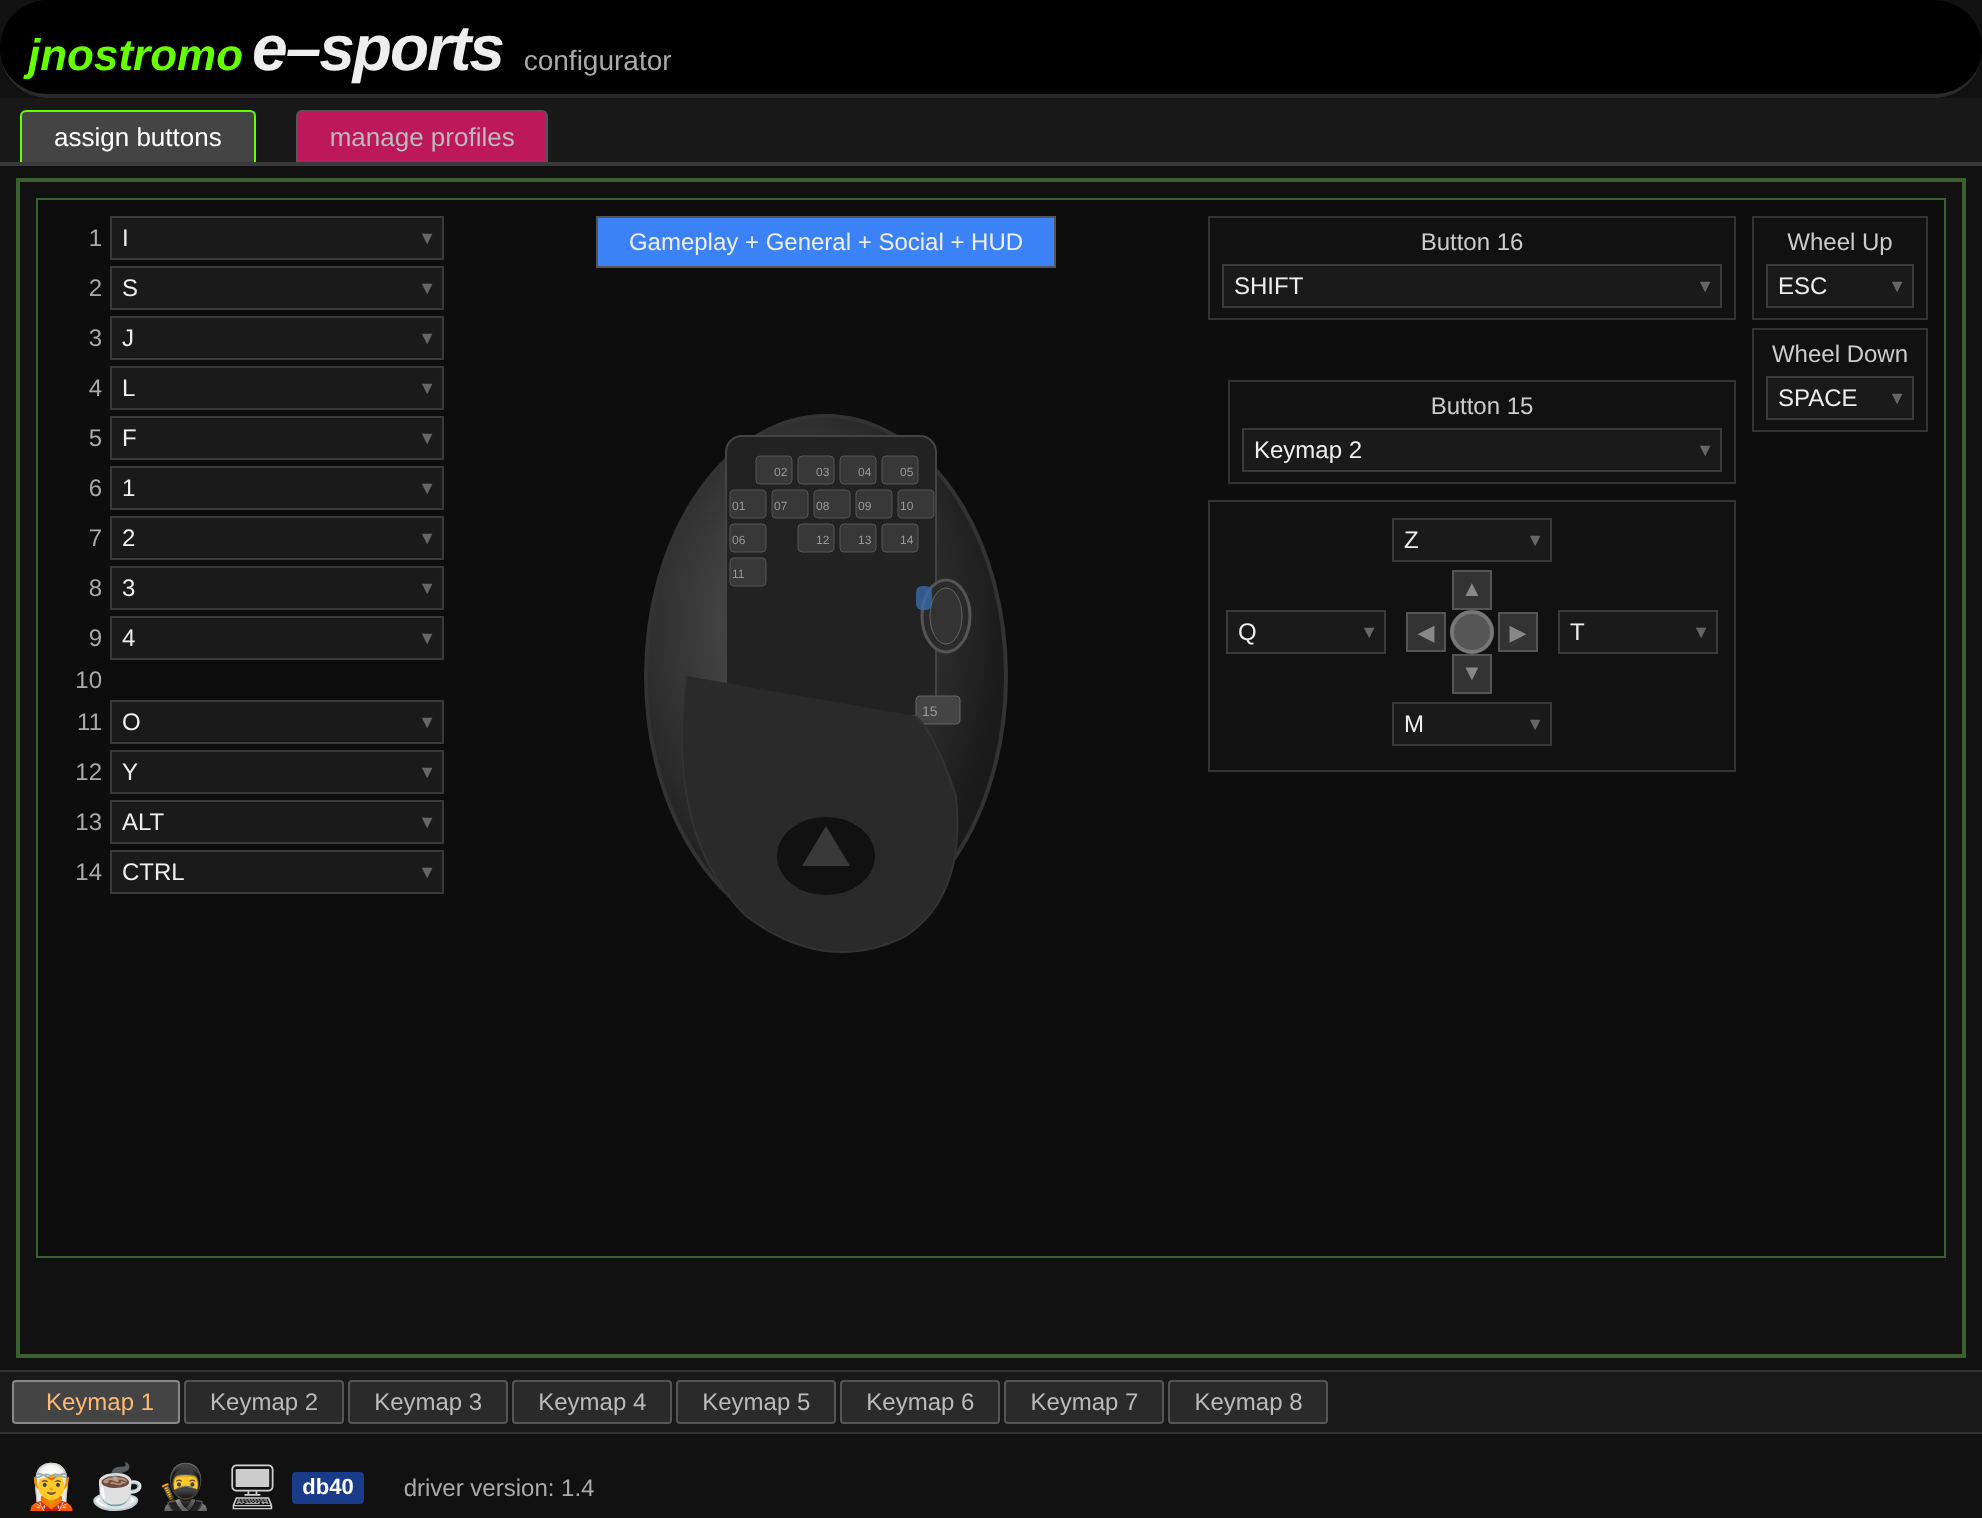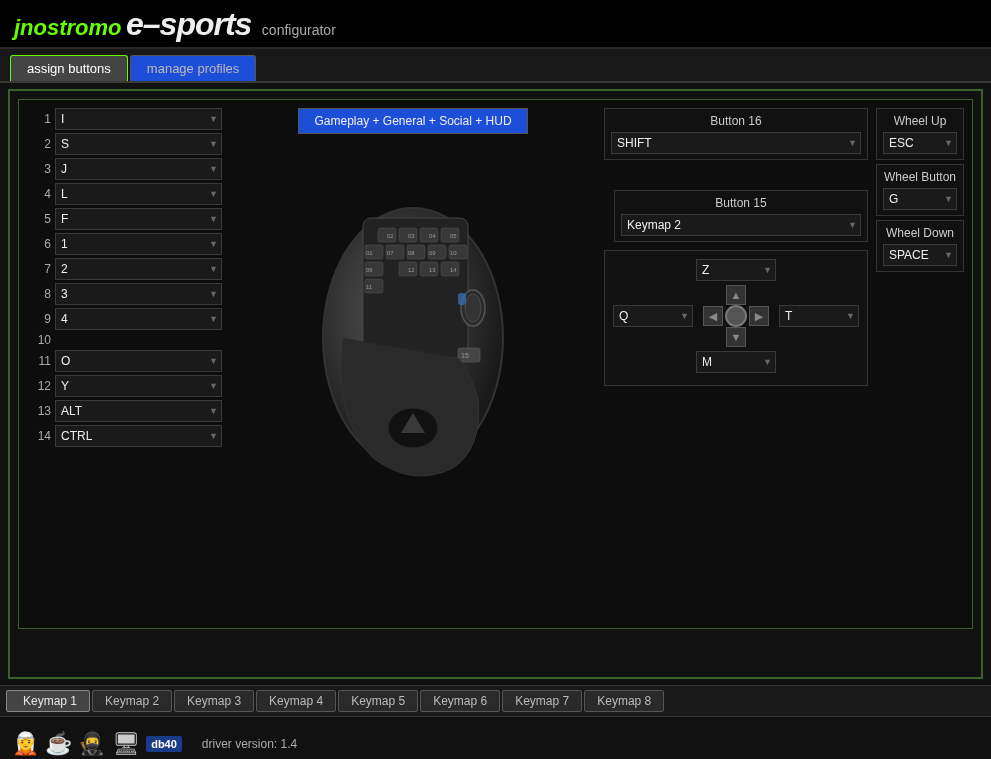--- a/index.html
+++ b/index.html
@@ -10,20 +10,21 @@
       font-family: Arial, sans-serif;
       color: #ccc;
       overflow: hidden;
     }
 
     
     #header {
       background: #000;
       padding: 6px 14px 4px 14px;
       border-bottom: 2px solid #2a2a2a;
+      border-radius: 24px;
     }
     #header .brand-jnostromo {
       color: #66ff00;
       font-size: 22px;
       font-weight: bold;
       font-style: italic;
     }
     #header .brand-esports {
       color: #eee;
       font-size: 32px;
@@ -35,30 +36,30 @@
       color: #aaa;
       font-size: 14px;
       margin-left: 6px;
     }
 
     
     #tab-bar {
       background: #181818;
       padding: 6px 10px 0 10px;
       display: flex;
-      gap: 2px;
+      gap: 20px;
       border-bottom: 2px solid #3a3a3a;
     }
     .tab {
       padding: 5px 16px;
       font-size: 13px;
       cursor: pointer;
       border: 1px solid #555;
       border-bottom: none;
-      background: #1d4ed8;
+      background: #be185d;
       color: #bbb;
       border-radius: 3px 3px 0 0;
     }
     .tab.active {
       background: #444;
       color: #fff;
       border-color: #66ff00;
     }
 
     
@@ -167,21 +168,21 @@
     }
 
     
     #middle-panel {
       flex: 1;
       display: flex;
       flex-direction: column;
       align-items: center;
     }
     .keymap-btn {
-      background: #1d4ed8;
+      background: #3b82f6;
       color: #eee;
       border: 1px solid #555;
       padding: 5px 0;
       font-size: 12px;
       width: 230px;
       text-align: center;
       cursor: pointer;
       margin-bottom: 4px;
     }
 
@@ -312,21 +313,21 @@
       padding: 3px 12px;
       font-size: 12px;
       background: #2a2a2a;
       color: #bbb;
       border: 1px solid #555;
       cursor: pointer;
       border-radius: 2px;
     }
     .keymap-tab.active {
       background: #444;
-      color: #e5e5e5;
+      color: #fdba74;
       border-color: #888;
       padding-left: 16px;
     }
 
     
     #footer {
       background: #111;
       border-top: 1px solid #333;
       padding: 6px 12px;
       display: flex;
@@ -595,26 +596,20 @@
 
         <div class="col-right-r">
 
           <div class="wheel-section" style="margin-bottom:4px;">
             <div class="section-title">Wheel Up</div>
             <div class="section-input-wrapper">
               <input class="section-input" value="ESC" readonly="" style="">
             </div>
           </div>
 
-          <div class="wheel-section" style="margin-bottom:4px;">
-            <div class="section-title">Wheel Button</div>
-            <div class="section-input-wrapper">
-              <input class="section-input" value="G" readonly="" style="">
-            </div>
-          </div>
 
           <div class="wheel-section">
             <div class="section-title">Wheel Down</div>
             <div class="section-input-wrapper">
               <input class="section-input" value="SPACE" readonly="" style="">
             </div>
           </div>
         </div>
       </div>
     </div>

